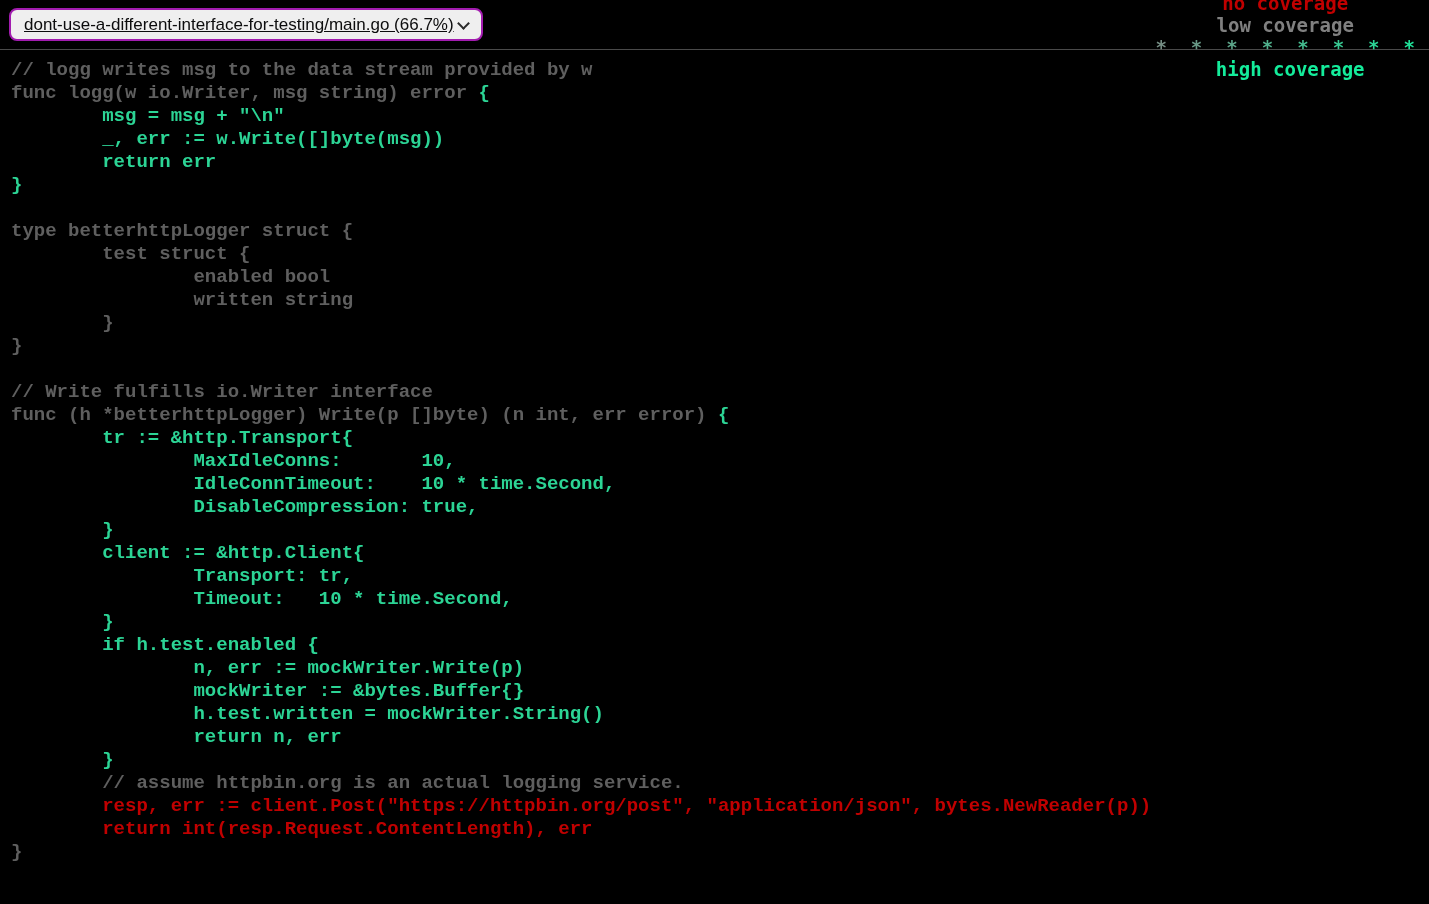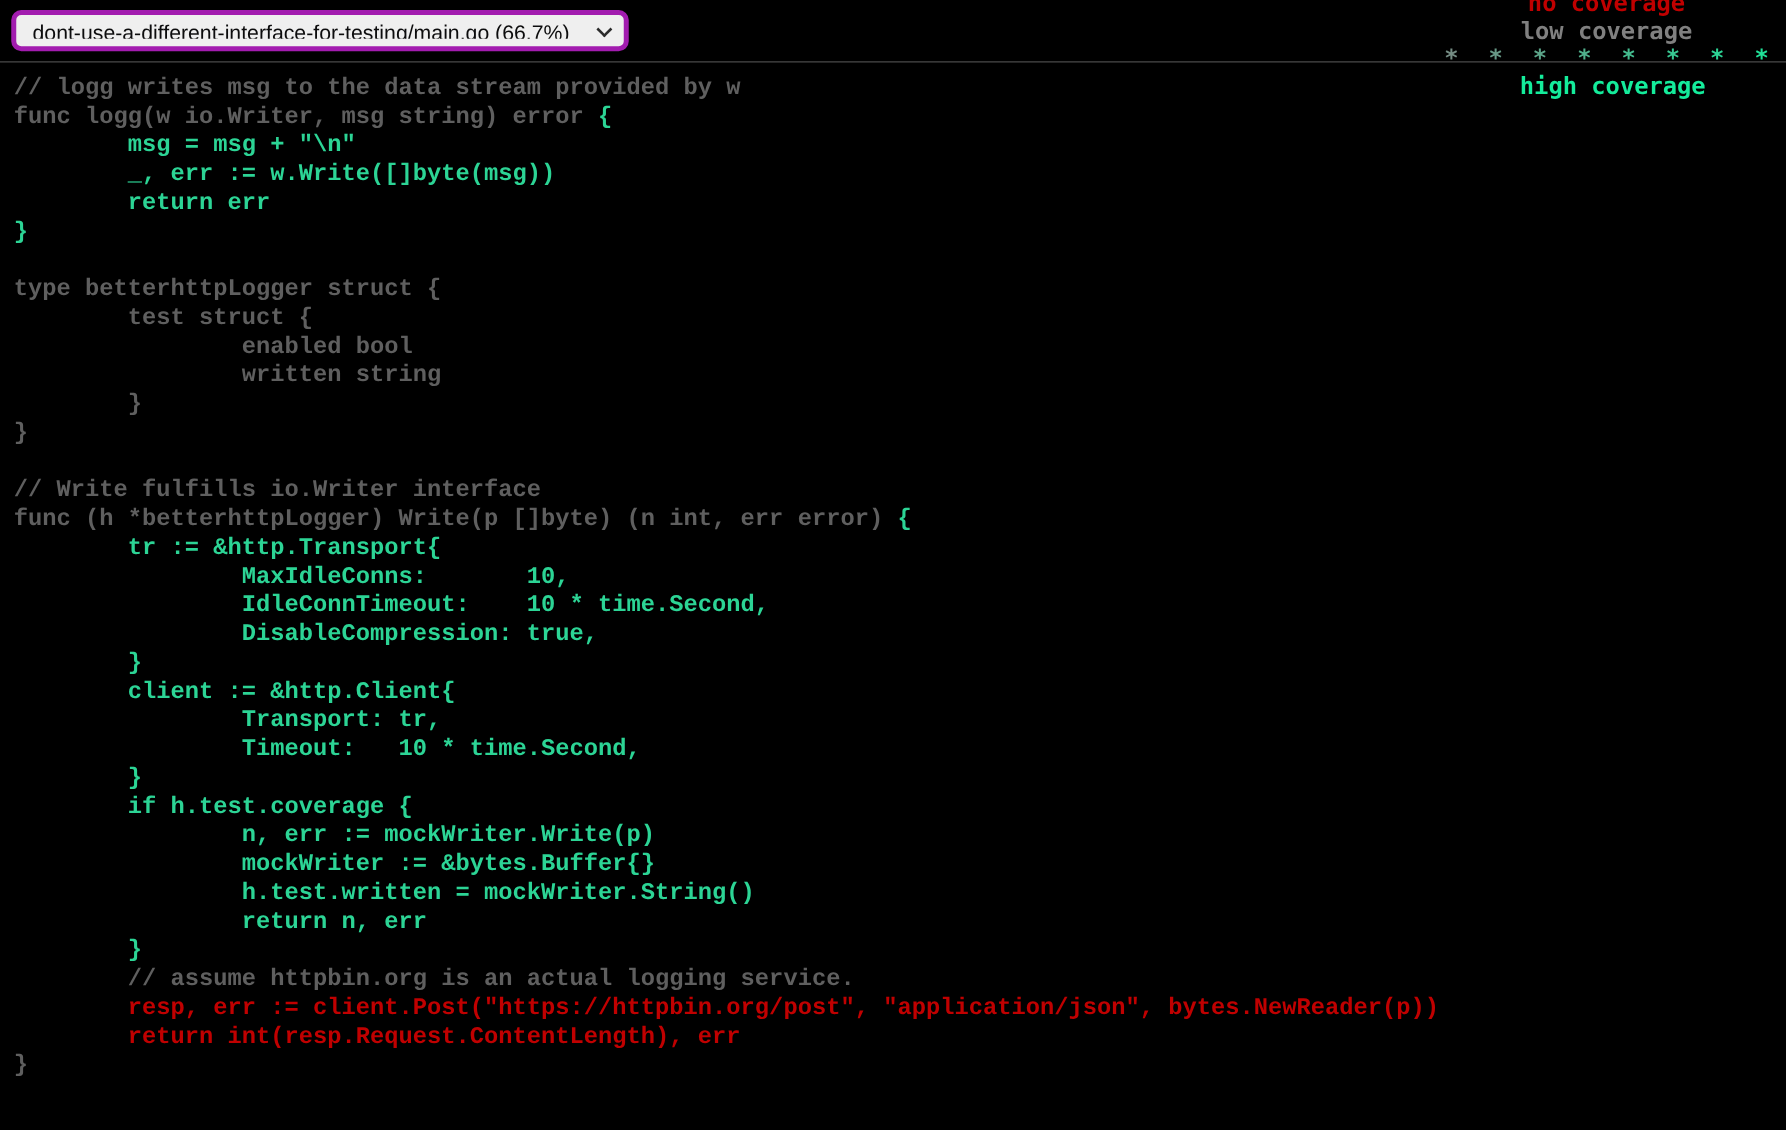--- a/index.html
+++ b/index.html
@@ -22,27 +22,28 @@
   }
   .select-wrap {
     position: relative;
     display: inline-block;
   }
   select.file-select {
     appearance: none;
     -webkit-appearance: none;
     background: #efefef;
     color: #0c0c0d;
-    border: 4px solid #a21caf;
+    border: 2px solid #a21caf;
     border-radius: 8px;
     font-family: "Liberation Sans", sans-serif;
     font-size: 17px;
-    padding: 5px 43px 6px 13px;
+    padding: 5px 27px 6px 13px;
     height: 33px;
     outline: none;
+    text-decoration: underline;
   }
   .chevron {
     position: absolute;
     right: 15px;
     top: 11px;
     width: 9px;
     height: 9px;
     border-right: 2px solid #2b2b2b;
     border-bottom: 2px solid #2b2b2b;
     transform: rotate(45deg);
@@ -118,21 +119,21 @@
     <div class="line"><span class="cov-u">func (h *betterhttpLogger) Write(p []byte) (n int, err error) </span><span class="cov-c">{</span></div>
     <div class="line"><span class="cov-c">        tr := &amp;http.Transport{</span></div>
     <div class="line"><span class="cov-c">                MaxIdleConns:       10,</span></div>
     <div class="line"><span class="cov-c">                IdleConnTimeout:    10 * time.Second,</span></div>
     <div class="line"><span class="cov-c">                DisableCompression: true,</span></div>
     <div class="line"><span class="cov-c">        }</span></div>
     <div class="line"><span class="cov-c">        client := &amp;http.Client{</span></div>
     <div class="line"><span class="cov-c">                Transport: tr,</span></div>
     <div class="line"><span class="cov-c">                Timeout:   10 * time.Second,</span></div>
     <div class="line"><span class="cov-c">        }</span></div>
-    <div class="line"><span class="cov-c">        if h.test.coverage {</span></div>
+    <div class="line"><span class="cov-c">        if h.test.enabled {</span></div>
     <div class="line"><span class="cov-c">                n, err := mockWriter.Write(p)</span></div>
     <div class="line"><span class="cov-c">                mockWriter := &amp;bytes.Buffer{}</span></div>
     <div class="line"><span class="cov-c">                h.test.written = mockWriter.String()</span></div>
     <div class="line"><span class="cov-c">                return n, err</span></div>
     <div class="line"><span class="cov-c">        }</span></div>
     <div class="line"><span class="cov-u">        // assume httpbin.org is an actual logging service.</span></div>
     <div class="line"><span class="cov-n">        resp, err := client.Post("https://httpbin.org/post", "application/json", bytes.NewReader(p))</span></div>
     <div class="line"><span class="cov-n">        return int(resp.Request.ContentLength), err</span></div>
     <div class="line"><span class="cov-u">}</span></div>
   </div>

